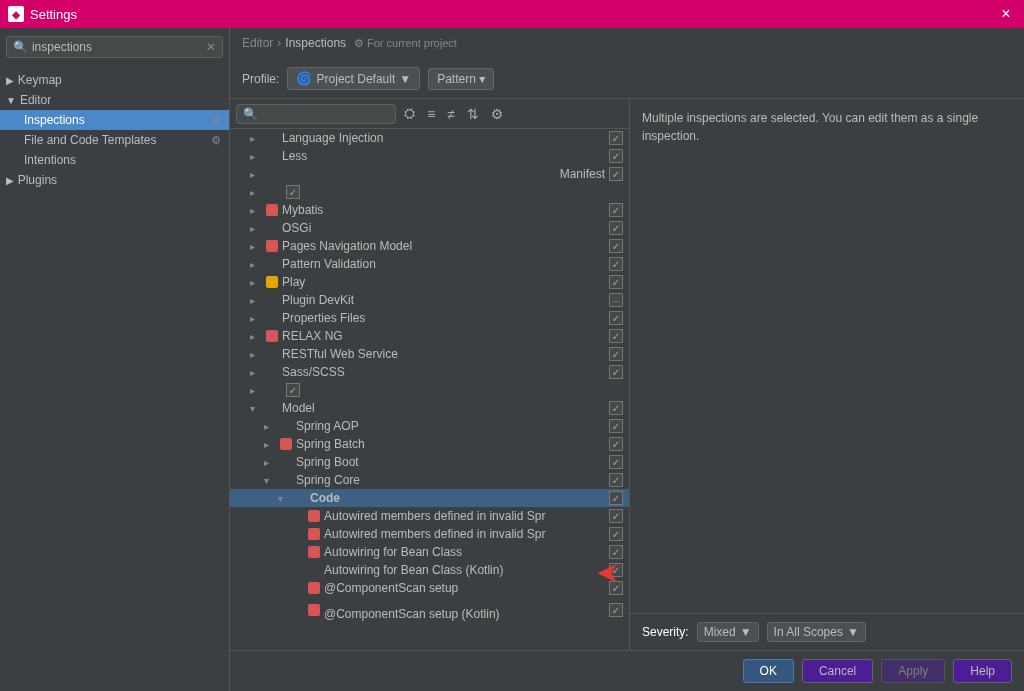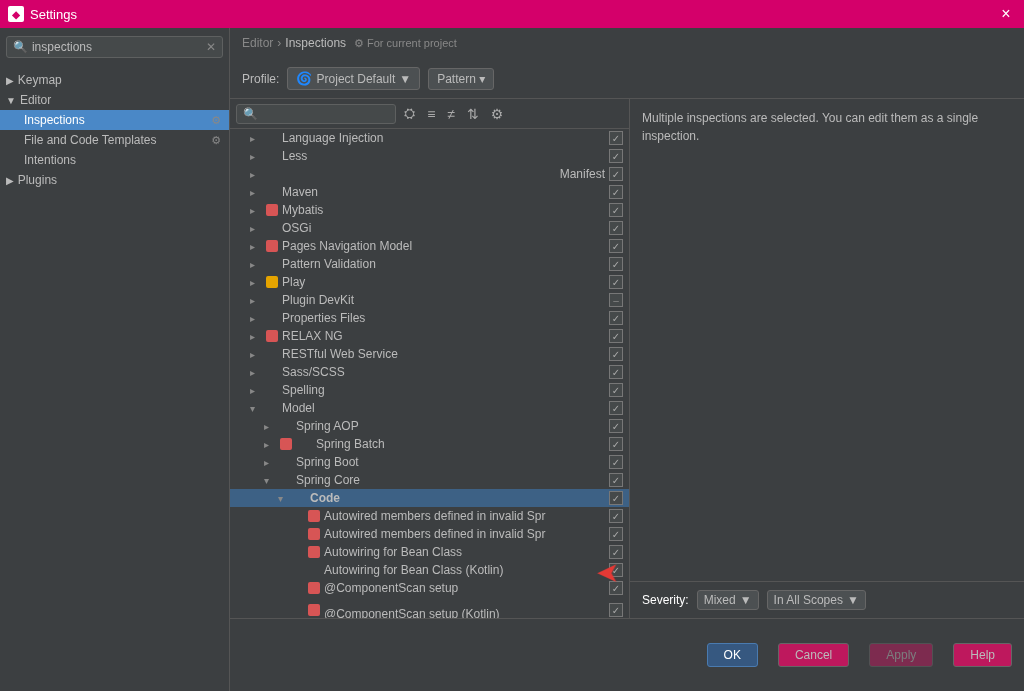--- a/index.html
+++ b/index.html
@@ -270,32 +270,32 @@
       color: #bbb;
       gap: 4px;
       font-size: 12px;
     }
 
     
     .button-bar {
       display: flex;
       justify-content: flex-end;
       align-items: center;
-      padding: 24px 12px;
+      padding: 8px 12px;
       background: #3c3f41;
       border-top: 1px solid #555;
-      gap: 20px;
+      gap: 8px;
     }
     .btn {
       padding: 4px 16px;
       border-radius: 3px;
       cursor: pointer;
       font-size: 12px;
       border: 1px solid #666;
-      background: #be185d;
+      background: #4c1d95;
       color: #bbb;
     }
     .btn.primary {
       background: #365880;
       border-color: #4a7bb0;
       color: #fff;
     }
     .btn.disabled { opacity: 0.5; cursor: default; }
 
     
@@ -401,21 +401,20 @@
             </div>
             <div class="insp-item" style="padding-left: 20px;">
               <span style="width: 14px; font-size: 10px; color: rgb(136, 136, 136); margin-right: 2px; flex-shrink: 0;">▸</span>
               <span style="width: 12px; height: 12px; margin-right: 4px; border-radius: 2px; flex-shrink: 0; visibility: hidden;"></span>
               <span style="flex: 1 1 0%; overflow: hidden; text-overflow: ellipsis; white-space: nowrap; text-align: right;">Manifest</span>
               <span style="width: 14px; height: 14px; border: 1px solid rgb(119, 119, 119); background: rgb(69, 73, 74); display: flex; align-items: center; justify-content: center; flex-shrink: 0; font-size: 10px; color: rgb(170, 170, 170); margin-left: 4px;">✓</span>
             </div>
             <div class="insp-item" style="padding-left: 20px;">
               <span style="width: 14px; font-size: 10px; color: rgb(136, 136, 136); margin-right: 2px; flex-shrink: 0;">▸</span>
               <span style="width: 12px; height: 12px; margin-right: 4px; border-radius: 2px; flex-shrink: 0; visibility: hidden;"></span>
-              <span style="flex: 1 1 0%; overflow: hidden; text-overflow: ellipsis; white-space: nowrap;">Maven</span>
               <span style="width: 14px; height: 14px; border: 1px solid rgb(119, 119, 119); background: rgb(69, 73, 74); display: flex; align-items: center; justify-content: center; flex-shrink: 0; font-size: 10px; color: rgb(170, 170, 170); margin-left: 4px;">✓</span>
             </div>
             <div class="insp-item" style="padding-left: 20px;">
               <span style="width: 14px; font-size: 10px; color: rgb(136, 136, 136); margin-right: 2px; flex-shrink: 0;">▸</span>
               <span style="width: 12px; height: 12px; margin-right: 4px; border-radius: 2px; flex-shrink: 0; background: rgb(215, 85, 85);"></span>
               <span style="flex: 1 1 0%; overflow: hidden; text-overflow: ellipsis; white-space: nowrap;">Mybatis</span>
               <span style="width: 14px; height: 14px; border: 1px solid rgb(119, 119, 119); background: rgb(69, 73, 74); display: flex; align-items: center; justify-content: center; flex-shrink: 0; font-size: 10px; color: rgb(170, 170, 170); margin-left: 4px;">✓</span>
             </div>
             <div class="insp-item" style="padding-left: 20px;">
               <span style="width: 14px; font-size: 10px; color: rgb(136, 136, 136); margin-right: 2px; flex-shrink: 0;">▸</span>
@@ -467,39 +466,38 @@
             </div>
             <div class="insp-item" style="padding-left: 20px;">
               <span style="width: 14px; font-size: 10px; color: rgb(136, 136, 136); margin-right: 2px; flex-shrink: 0;">▸</span>
               <span style="width: 12px; height: 12px; margin-right: 4px; border-radius: 2px; flex-shrink: 0; visibility: hidden;"></span>
               <span style="flex: 1 1 0%; overflow: hidden; text-overflow: ellipsis; white-space: nowrap;">Sass/SCSS</span>
               <span style="width: 14px; height: 14px; border: 1px solid rgb(119, 119, 119); background: rgb(69, 73, 74); display: flex; align-items: center; justify-content: center; flex-shrink: 0; font-size: 10px; color: rgb(170, 170, 170); margin-left: 4px;">✓</span>
             </div>
             <div class="insp-item" style="padding-left: 20px;">
               <span style="width: 14px; font-size: 10px; color: rgb(136, 136, 136); margin-right: 2px; flex-shrink: 0;">▸</span>
               <span style="width: 12px; height: 12px; margin-right: 4px; border-radius: 2px; flex-shrink: 0; visibility: hidden;"></span>
-              <span style="flex: 1 1 0%; overflow: hidden; text-overflow: ellipsis; white-space: nowrap;">Spelling</span>
               <span style="width: 14px; height: 14px; border: 1px solid rgb(119, 119, 119); background: rgb(69, 73, 74); display: flex; align-items: center; justify-content: center; flex-shrink: 0; font-size: 10px; color: rgb(170, 170, 170); margin-left: 4px;">✓</span>
             </div>
             <div class="insp-item" style="padding-left: 20px;">
               <span style="width: 14px; font-size: 10px; color: rgb(136, 136, 136); margin-right: 2px; flex-shrink: 0;">▾</span>
               <span style="width: 12px; height: 12px; margin-right: 4px; border-radius: 2px; flex-shrink: 0; visibility: hidden;"></span>
               <span style="flex: 1 1 0%; overflow: hidden; text-overflow: ellipsis; white-space: nowrap;">Model</span>
               <span style="width: 14px; height: 14px; border: 1px solid rgb(119, 119, 119); background: rgb(69, 73, 74); display: flex; align-items: center; justify-content: center; flex-shrink: 0; font-size: 10px; color: rgb(170, 170, 170); margin-left: 4px;">✓</span>
             </div>
             <div class="insp-item" style="padding-left: 34px;">
               <span style="width: 14px; font-size: 10px; color: rgb(136, 136, 136); margin-right: 2px; flex-shrink: 0;">▸</span>
               <span style="width: 12px; height: 12px; margin-right: 4px; border-radius: 2px; flex-shrink: 0; visibility: hidden;"></span>
               <span style="flex: 1 1 0%; overflow: hidden; text-overflow: ellipsis; white-space: nowrap;">Spring AOP</span>
               <span style="width: 14px; height: 14px; border: 1px solid rgb(119, 119, 119); background: rgb(69, 73, 74); display: flex; align-items: center; justify-content: center; flex-shrink: 0; font-size: 10px; color: rgb(170, 170, 170); margin-left: 4px;">✓</span>
             </div>
             <div class="insp-item" style="padding-left: 34px;">
               <span style="width: 14px; font-size: 10px; color: rgb(136, 136, 136); margin-right: 2px; flex-shrink: 0;">▸</span>
               <span style="width: 12px; height: 12px; margin-right: 4px; border-radius: 2px; flex-shrink: 0; background: rgb(215, 85, 85);"></span>
-              <span style="flex: 1 1 0%; overflow: hidden; text-overflow: ellipsis; white-space: nowrap; margin-left: 20px;">Spring Batch</span>
+              <span style="flex: 1 1 0%; overflow: hidden; text-overflow: ellipsis; white-space: nowrap;">Spring Batch</span>
               <span style="width: 14px; height: 14px; border: 1px solid rgb(119, 119, 119); background: rgb(69, 73, 74); display: flex; align-items: center; justify-content: center; flex-shrink: 0; font-size: 10px; color: rgb(170, 170, 170); margin-left: 4px;">✓</span>
             </div>
             <div class="insp-item" style="padding-left: 34px;">
               <span style="width: 14px; font-size: 10px; color: rgb(136, 136, 136); margin-right: 2px; flex-shrink: 0;">▸</span>
               <span style="width: 12px; height: 12px; margin-right: 4px; border-radius: 2px; flex-shrink: 0; visibility: hidden;"></span>
               <span style="flex: 1 1 0%; overflow: hidden; text-overflow: ellipsis; white-space: nowrap;">Spring Boot</span>
               <span style="width: 14px; height: 14px; border: 1px solid rgb(119, 119, 119); background: rgb(69, 73, 74); display: flex; align-items: center; justify-content: center; flex-shrink: 0; font-size: 10px; color: rgb(170, 170, 170); margin-left: 4px;">✓</span>
             </div>
             <div class="insp-item" style="padding-left: 34px;">
               <span style="width: 14px; font-size: 10px; color: rgb(136, 136, 136); margin-right: 2px; flex-shrink: 0;">▾</span>

